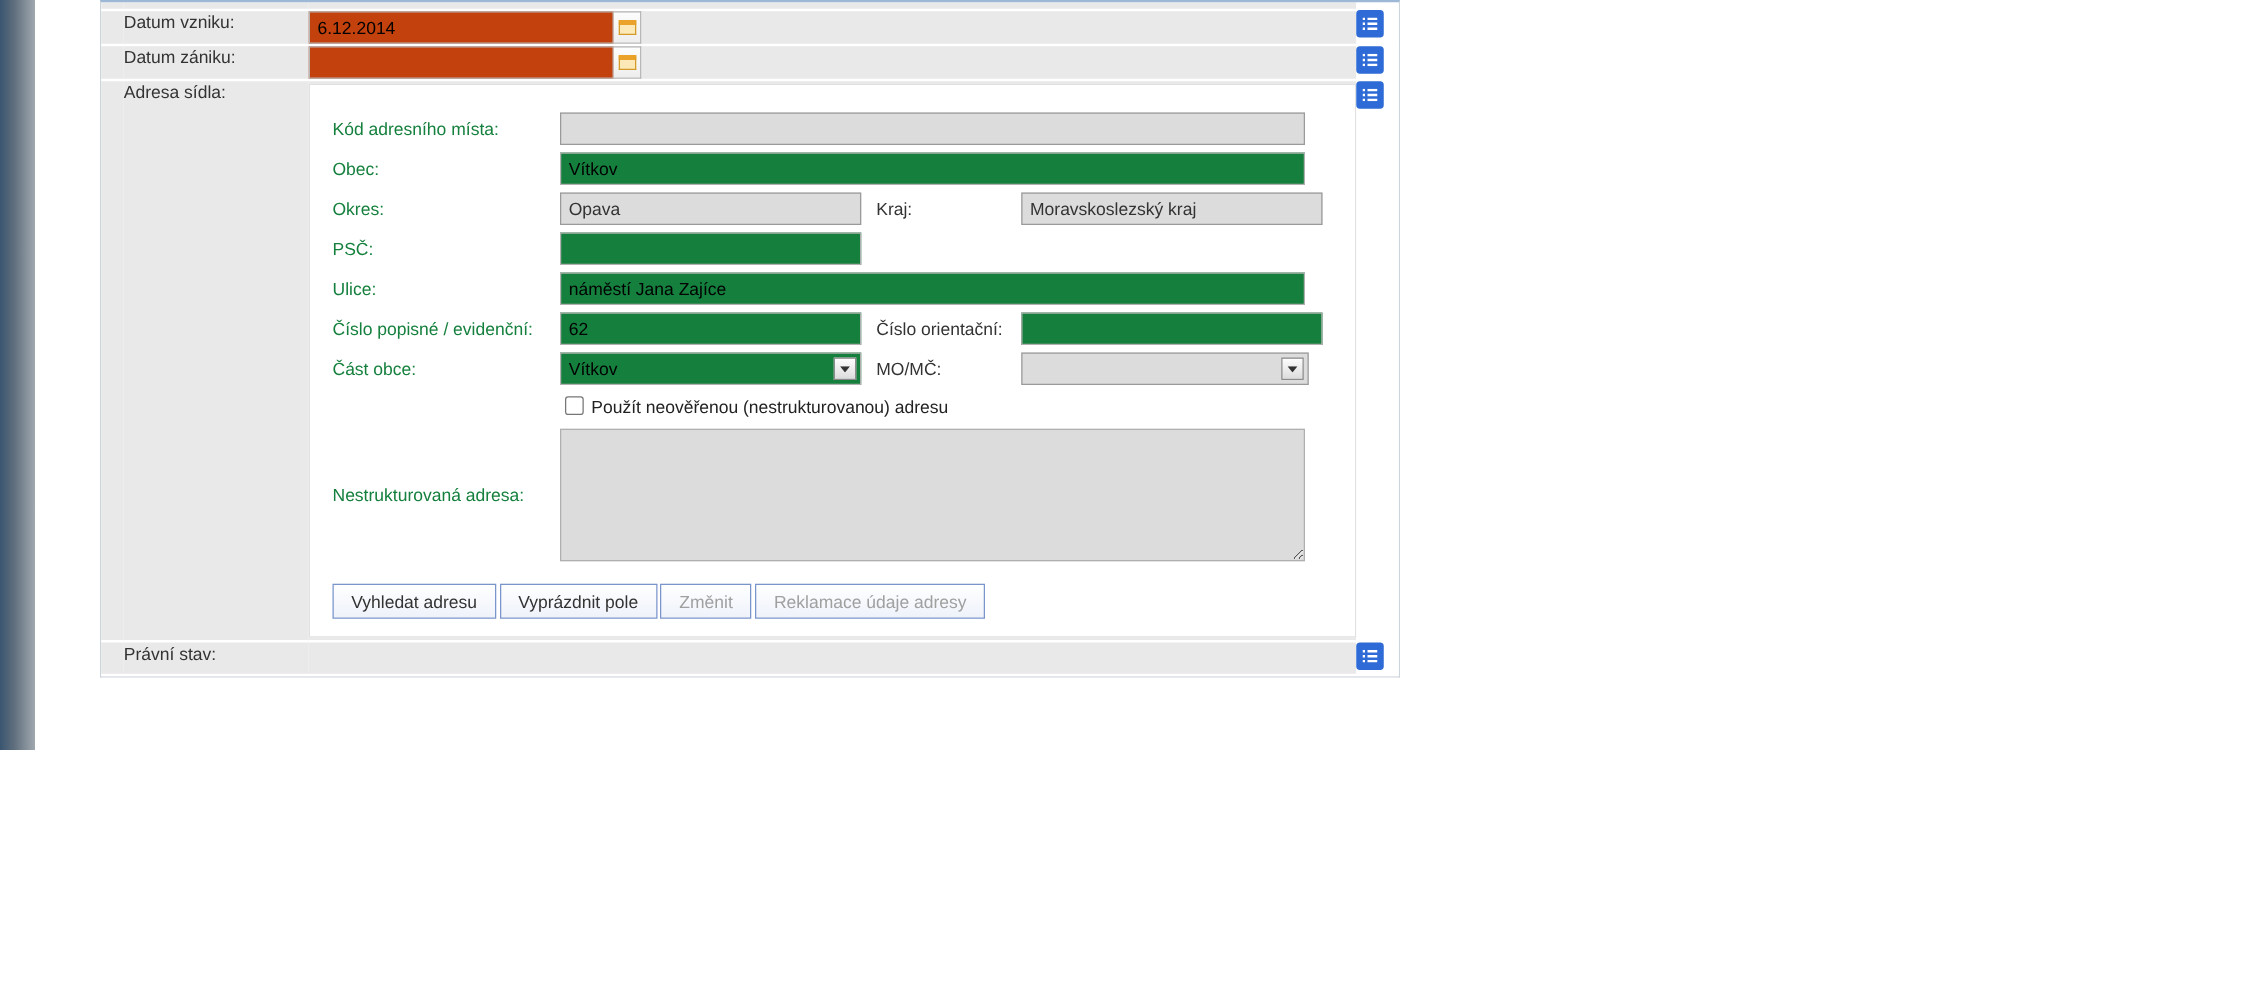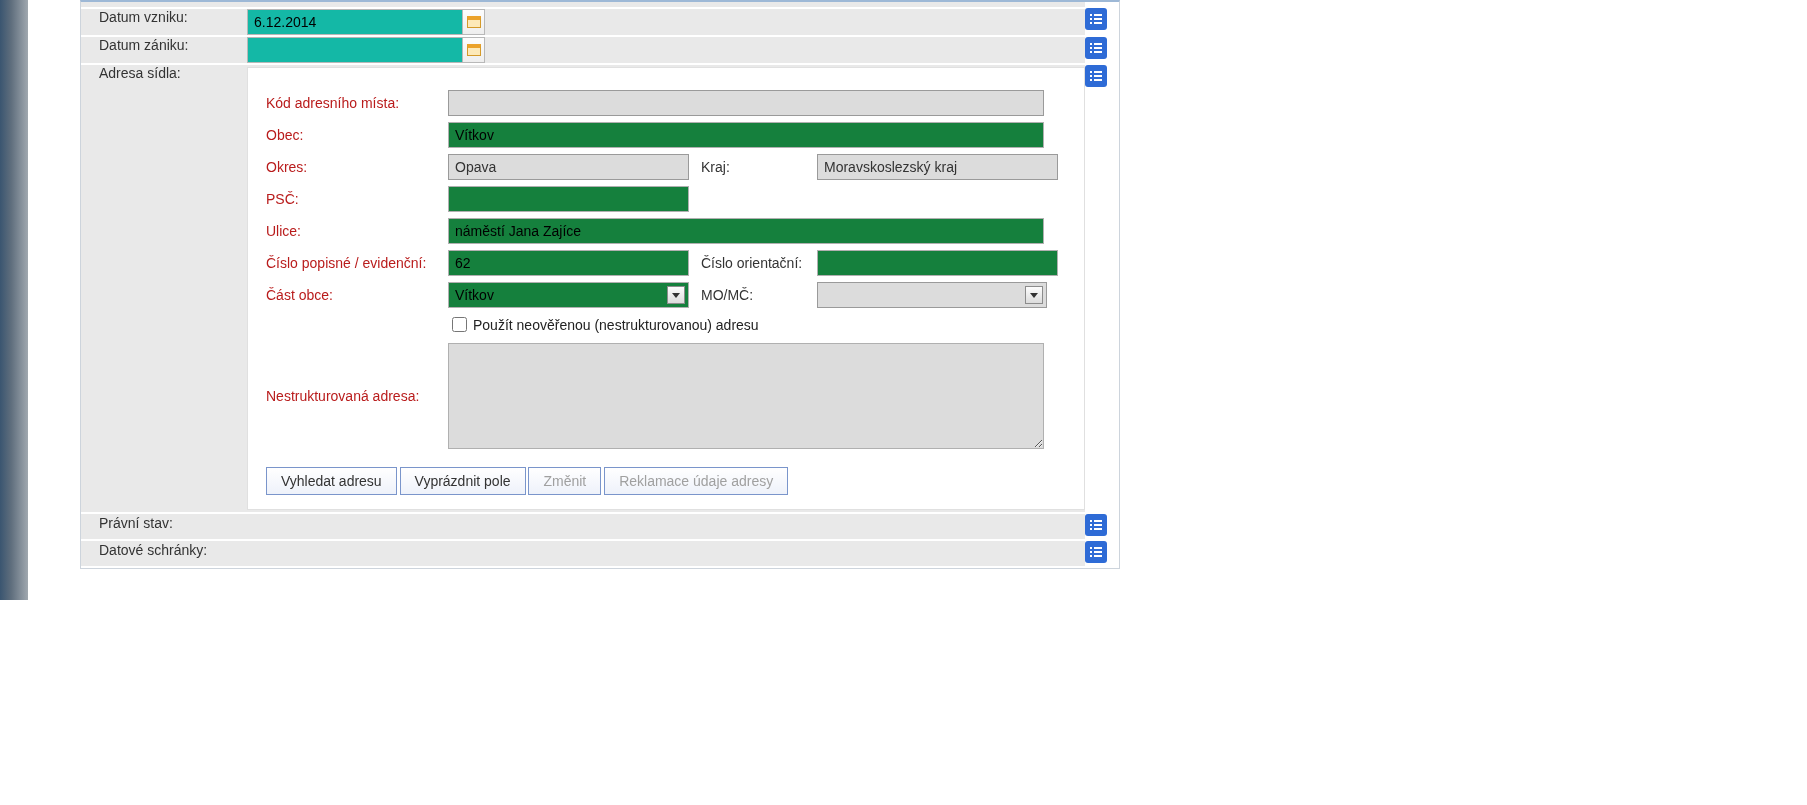--- a/index.html
+++ b/index.html
@@ -13,29 +13,29 @@
 
   table.form { width: 100%; border-collapse: collapse; }
   table.form > tbody > tr > td { padding: 0; vertical-align: top; }
   .stub { width: 18px; background: #e9e9e9; border-bottom: 2px solid #fff; }
   .label-col { width: 148px; background: #e9e9e9; border-bottom: 2px solid #fff; padding: 8px 6px 8px 4px; color: #333; }
   .value-col { background: #e9e9e9; border-bottom: 2px solid #fff; padding: 4px 6px; }
   .icon-col  { width: 34px; background: #fff; padding: 4px 0 0 6px; vertical-align: top; }
 
   .row-sep > td { border-bottom: 2px solid #fff; }
 
-  .text-input { width: 216px; height: 26px; border: 1px solid #b8b8b8; padding: 2px 6px; font-size: 14px; background: #14b8a6; vertical-align: middle; }
+  .text-input { width: 244px; height: 26px; border: 1px solid #b8b8b8; padding: 2px 6px; font-size: 14px; background: #c2410c; vertical-align: middle; }
   .date-wrap { display: inline-flex; align-items: center; }
   .date-btn { width: 22px; height: 26px; border: 1px solid #b8b8b8; border-left: none; display: inline-flex; align-items: center; justify-content: center; background: linear-gradient(#fdfdfd,#eee); cursor: pointer; }
   .cal-glyph { width: 14px; height: 12px; border: 1px solid #d49a2a; border-top: 4px solid #eba22a; background: #fde9b8; display: block; }
 
   .panel { background: #fff; border: 1px solid #e0e0e0; margin: 2px 0; padding: 22px 18px 14px 18px; }
 
   .addr-row { display: flex; align-items: center; margin-bottom: 6px; }
-  .addr-label { width: 182px; color: #b91c1c; padding-right: 17px; }
+  .addr-label { width: 182px; color: #15803d; padding-right: 17px; }
   .lbl-mid { width: 128px; padding: 0 8px 0 12px; color: #333; }
   .fld { height: 26px; border: 1px solid #b0b0b0; padding: 2px 6px; font-size: 14px; background: #15803d; }
   .fld-ro { background: #dcdcdc; border: 1px solid #9a9a9a; color: #333; }
   .w-full { width: 596px; }
   .w-half { width: 241px; }
   .select-wrap { position: relative; display: inline-block; }
   .select-wrap .caret { position: absolute; right: 4px; top: 4px; width: 18px; height: 18px; border: 1px solid #8c8c8c; background: linear-gradient(#fdfdfd,#dcdcdc); display: flex; align-items: center; justify-content: center; pointer-events: none; }
   .select-wrap .caret svg { width: 8px; height: 5px; }
   .select-inp { padding-right: 26px; }
 
@@ -232,36 +232,19 @@
                     <rect x="4" y="0" width="8" height="2"></rect>
                     <rect x="0" y="4" width="2" height="2"></rect>
                     <rect x="4" y="4" width="8" height="2"></rect>
                     <rect x="0" y="8" width="2" height="2"></rect>
                     <rect x="4" y="8" width="8" height="2"></rect>
                   </g>
                 </svg>
               </span></td>
         </tr>
 
-        <tr class="row-tiny">
-          <td class="stub"></td>
-          <td class="label-col">Datové schránky:</td>
-          <td class="value-col"></td>
-          <td class="icon-col"><span class="list-icon">
-                <svg viewBox="0 0 12 10">
-                  <g fill="#fff">
-                    <rect x="0" y="0" width="2" height="2"></rect>
-                    <rect x="4" y="0" width="8" height="2"></rect>
-                    <rect x="0" y="4" width="2" height="2"></rect>
-                    <rect x="4" y="4" width="8" height="2"></rect>
-                    <rect x="0" y="8" width="2" height="2"></rect>
-                    <rect x="4" y="8" width="8" height="2"></rect>
-                  </g>
-                </svg>
-              </span></td>
-        </tr>
 
       </tbody>
     </table>
   </div>
 
 
 </div>
 
 </body></html>

